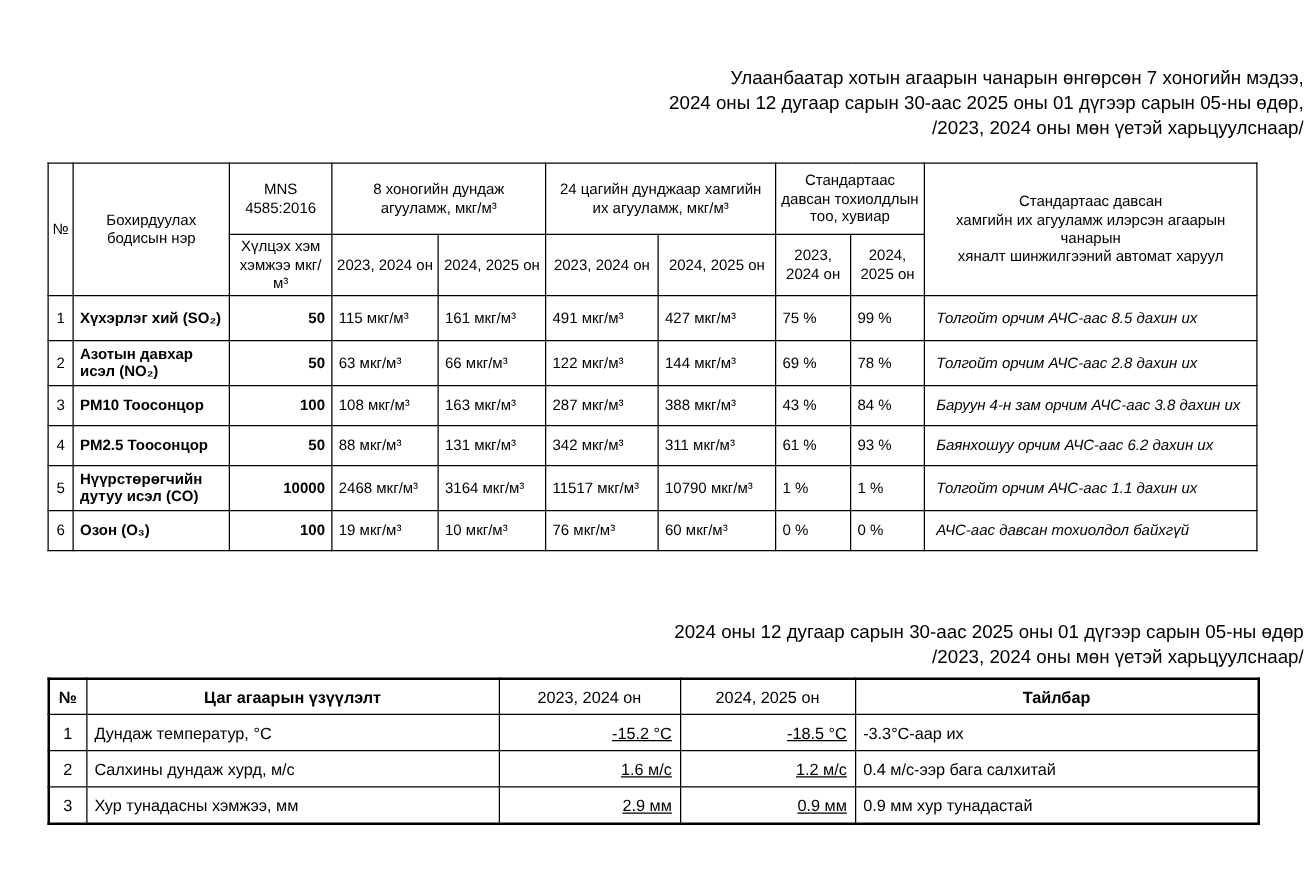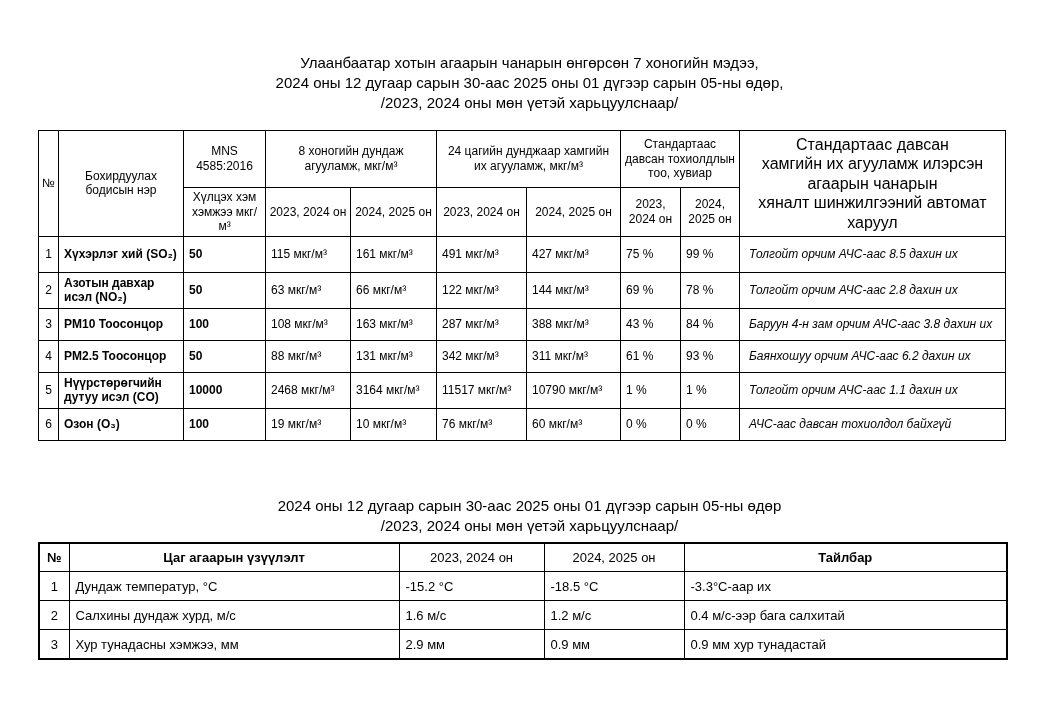--- a/index.html
+++ b/index.html
@@ -7,21 +7,21 @@
     width: 1043px;
     height: 711px;
     background: #ffffff;
     color: #000000;
     font-family: "Liberation Sans", "DejaVu Sans", sans-serif;
     overflow: hidden;
     box-sizing: border-box;
   }
   .doc-title {
     margin-top: 53px;
-    text-align: center;
+    text-align: right;
     font-size: 15px;
     line-height: 20px;
     color: #000;
     padding-left: 16px;
   }
   .doc-title.second { margin-top: 55px; }
 
   table {
     border-collapse: collapse;
     table-layout: fixed;
@@ -36,45 +36,45 @@
   }
 
   
   .air-table { margin-top: 17px; font-size: 12px; }
   .air-table th {
     text-align: center;
     vertical-align: middle;
     padding: 2px 3px;
     line-height: 1.22;
   }
-  .air-table th.station-hdr { font-size: 16px; white-space: pre-line; }
+  .air-table th.station-hdr { font-size: 12px; white-space: pre-line; }
   .air-table tr.hdr-top { height: 57px; }
   .air-table tr.hdr-sub { height: 44px; }
   .air-table tr.r-tall { height: 36px; }
   .air-table tr.r-norm { height: 32px; }
   .air-table td { padding: 2px 5px; vertical-align: middle; line-height: 1.22; }
   .air-table td.c-no   { text-align: center; padding: 2px 1px; }
   .air-table td.c-name { text-align: left; font-weight: bold; margin-left: 14px; }
-  .air-table td.c-limit{ text-align: left; font-weight: bold; }
+  .air-table td.c-limit{ text-align: right; font-weight: bold; }
   .air-table td.c-num  { text-align: left; padding-right: 10px; }
   .air-table td.c-note { text-align: left; padding-left: 9px; font-style: italic; }
 
   
   .weather-table { margin-top: 6px; font-size: 13px; border: 2px solid #000; }
   .weather-table tr { height: 29px; }
   .weather-table th {
     text-align: center;
     vertical-align: middle;
     padding: 2px 4px;
   }
   .weather-table th.b { font-weight: bold; }
   .weather-table td { padding: 2px 6px; vertical-align: middle; }
   .weather-table td.c-no   { text-align: center; }
   .weather-table td.c-ind  { text-align: left; }
-  .weather-table td.c-val  { text-align: left; }
+  .weather-table td.c-val  { text-align: right; text-decoration: underline; }
   .weather-table td.c-note { text-align: left; }
 </style>
 </head>
 <body>
 
 <div class="page">
 
   <div class="doc-title">
     <div>Улаанбаатар хотын агаарын чанарын өнгөрсөн 7 хоногийн мэдээ,</div>
     <div>2024 оны 12 дугаар сарын 30-аас 2025 оны 01 дүгээр сарын 05-ны өдөр,</div>

